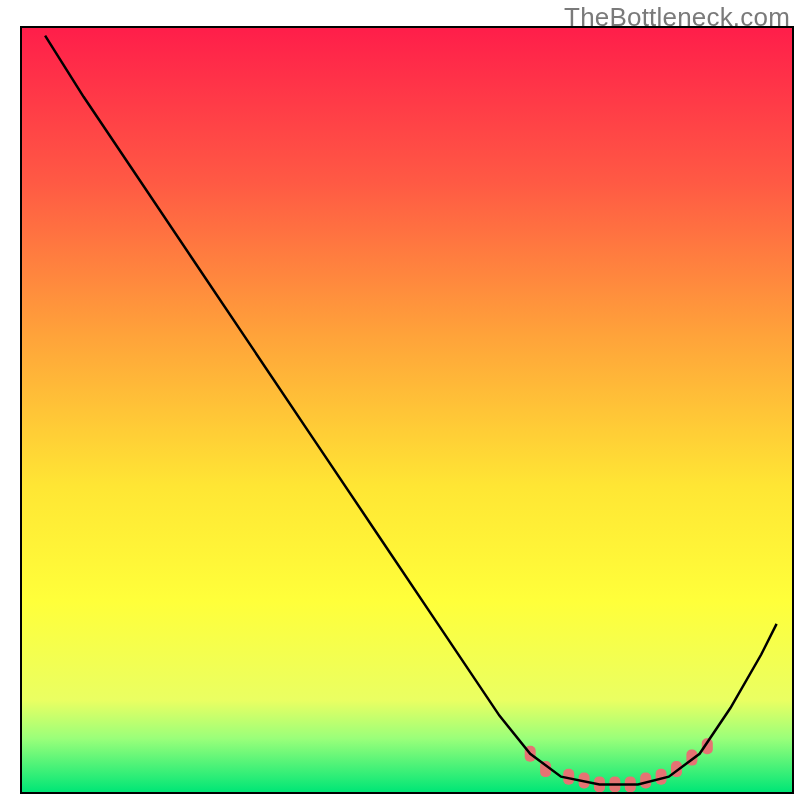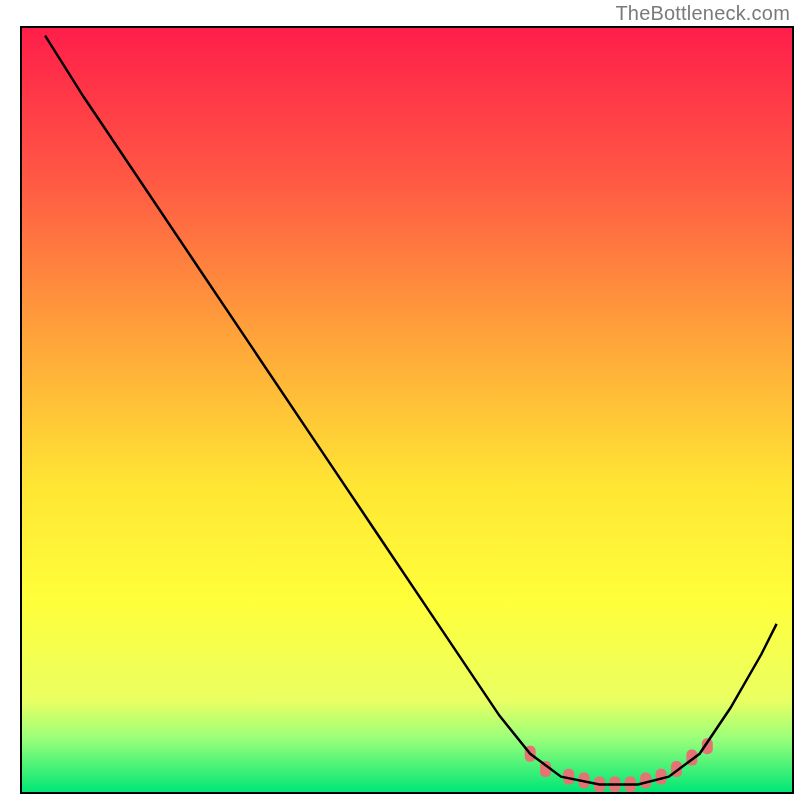--- a/index.html
+++ b/index.html
@@ -13,21 +13,21 @@
   }
   .wrap {
     width: 800px;
     height: 800px;
     position: relative;
   }
   .watermark {
     position: absolute;
     top: 2px;
     right: 10px;
-    font-size: 20px;
+    font-size: 26px;
     color: #7a7a7a;
     font-family: Arial, sans-serif;
     letter-spacing: 0.2px;
     user-select: none;
   }
   svg.chart {
     position: absolute;
     left: 0;
     top: 0;
     width: 800px;

